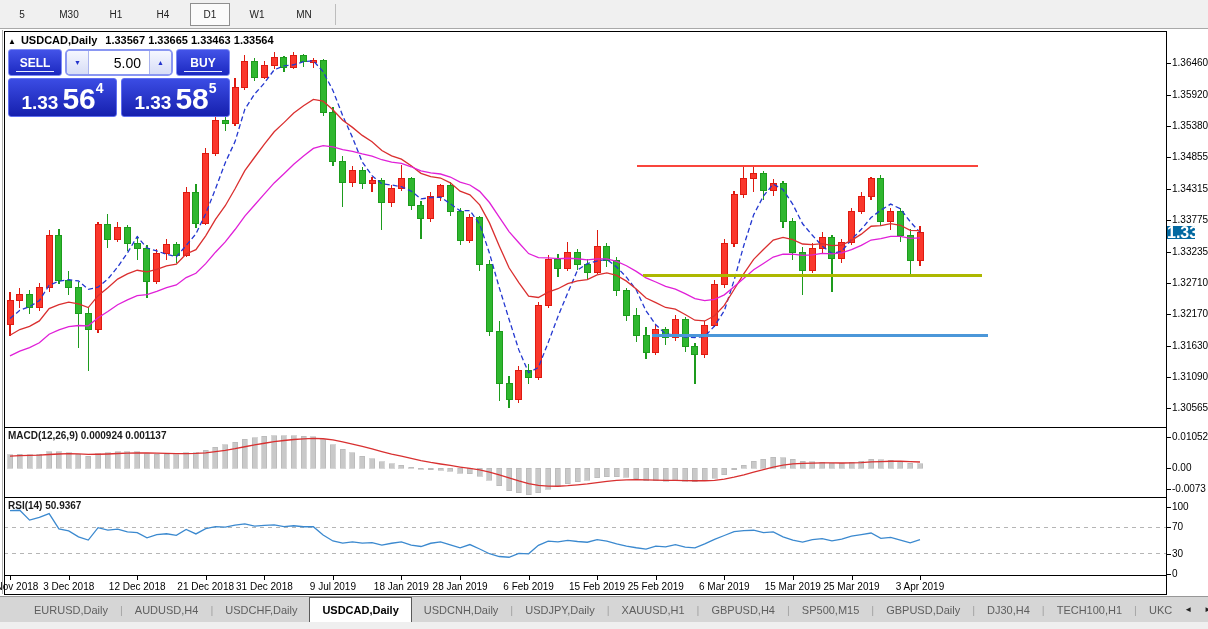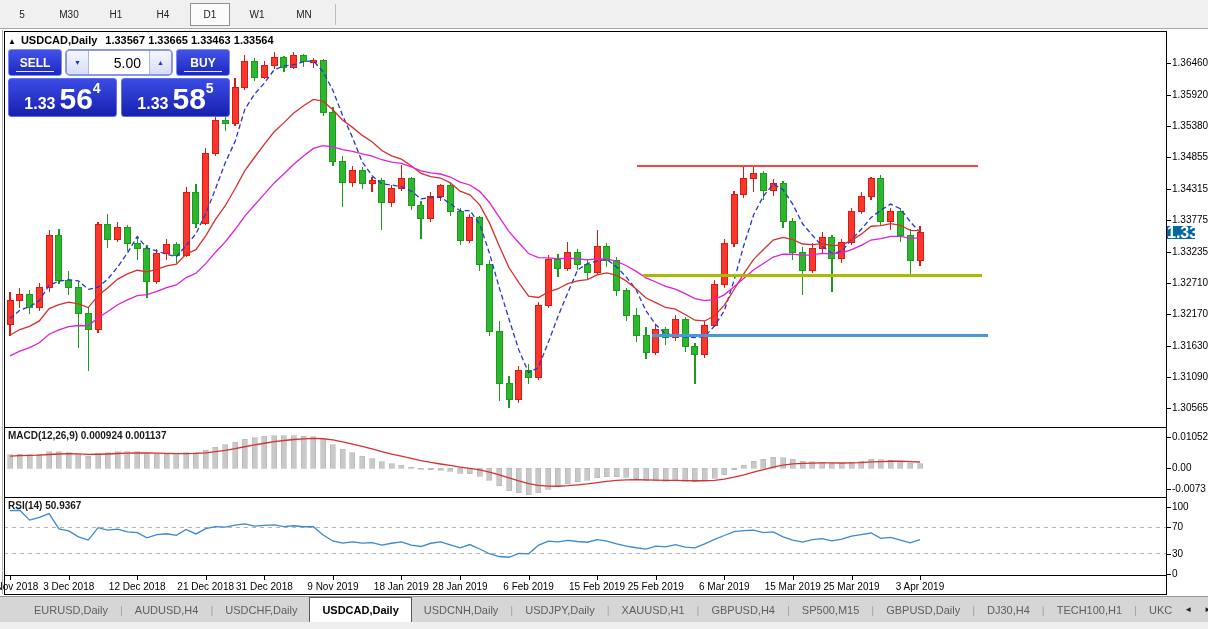--- a/index.html
+++ b/index.html
@@ -34,21 +34,21 @@
   .spinner{flex:1;display:flex;margin:0 3px;border:2px solid #8a97f2;background:#fff;border-radius:5px;overflow:hidden;}
   .spin-btn{width:21px;background:linear-gradient(#f5f7ff,#d7ddf6);color:#2334cd;font-size:7px;
             display:flex;align-items:center;justify-content:center;cursor:default;}
   .spin-btn.left{border-right:1px solid #aab4ee;}
   .spin-btn.right{border-left:1px solid #aab4ee;}
   .vol{flex:1;border:none;outline:none;text-align:right;padding:0 8px 0 0;font-size:14px;
        font-family:"Liberation Sans",sans-serif;color:#000;min-width:0;}
   .tp-row2{display:flex;gap:4px;margin-top:2px;height:39px;}
   .price-box{flex:1;background:linear-gradient(#3b4ce4,#1620ae);border:1px solid #5f6ef0;border-radius:3px;
              color:#fff;display:flex;align-items:flex-end;justify-content:center;padding-bottom:4px;box-sizing:border-box;}
-  .pp-small{font-size:16px;font-weight:bold;margin-right:4px;line-height:1;}
+  .pp-small{font-size:19px;font-weight:bold;margin-right:4px;line-height:1;}
   .pp-big{font-size:30px;font-weight:bold;line-height:0.82;}
   .pp-sup{font-size:14px;font-weight:bold;margin-top:1px;align-self:flex-start;}
   
   .tabs{position:absolute;left:0;top:596px;width:1208px;height:26px;background:#d6d6d6;border-top:1px solid #979797;
         display:flex;align-items:stretch;padding-left:22px;box-sizing:border-box;font-size:11px;color:#5e5e5e;z-index:6;overflow:hidden;}
   .tab{padding:0 12px;display:flex;align-items:center;white-space:nowrap;cursor:default;}
   .tab.active{background:#fff;border:1px solid #5a5a5a;border-bottom:none;color:#000;font-weight:bold;}
   .tab-sep{display:flex;align-items:center;color:#a3a3a3;}
   .tab-arrows{margin-left:auto;margin-right:8px;display:flex;gap:12px;align-items:center;color:#222;font-size:8px;}
   .statusbar{position:absolute;left:0;top:622px;width:1208px;height:7px;background:#efefef;z-index:6;}
@@ -465,21 +465,21 @@
       <div class="axlabel" style="left: 1172px; top: 483.498px;">-0.0073</div>
       <div class="axlabel" style="left: 1172px; top: 501px;">100</div>
       <div class="axlabel" style="left: 1172px; top: 521.1px;">70</div>
       <div class="axlabel" style="left: 1172px; top: 547.9px;">30</div>
       <div class="axlabel" style="left: 1172px; top: 568px;">0</div>
       <div class="datelabel" style="left: 10px; top: 581px;">23 Nov 2018</div>
       <div class="datelabel" style="left: 68.71px; top: 581px;">3 Dec 2018</div>
       <div class="datelabel" style="left: 137.205px; top: 581px;">12 Dec 2018</div>
       <div class="datelabel" style="left: 205.7px; top: 581px;">21 Dec 2018</div>
       <div class="datelabel" style="left: 264.41px; top: 581px;">31 Dec 2018</div>
-      <div class="datelabel" style="left: 332.905px; top: 581px;">9 Nov 2019</div>
+      <div class="datelabel" style="left: 332.905px; top: 581px;">9 Jul 2019</div>
       <div class="datelabel" style="left: 401.4px; top: 581px;">18 Jan 2019</div>
       <div class="datelabel" style="left: 460.11px; top: 581px;">28 Jan 2019</div>
       <div class="datelabel" style="left: 528.605px; top: 581px;">6 Feb 2019</div>
       <div class="datelabel" style="left: 597.1px; top: 581px;">15 Feb 2019</div>
       <div class="datelabel" style="left: 655.81px; top: 581px;">25 Feb 2019</div>
       <div class="datelabel" style="left: 724.305px; top: 581px;">6 Mar 2019</div>
       <div class="datelabel" style="left: 792.8px; top: 581px;">15 Mar 2019</div>
       <div class="datelabel" style="left: 851.51px; top: 581px;">25 Mar 2019</div>
       <div class="datelabel" style="left: 920.005px; top: 581px;">3 Apr 2019</div>
       <div class="cur-price-box" style="top: 226.061px;">1.33564</div>

